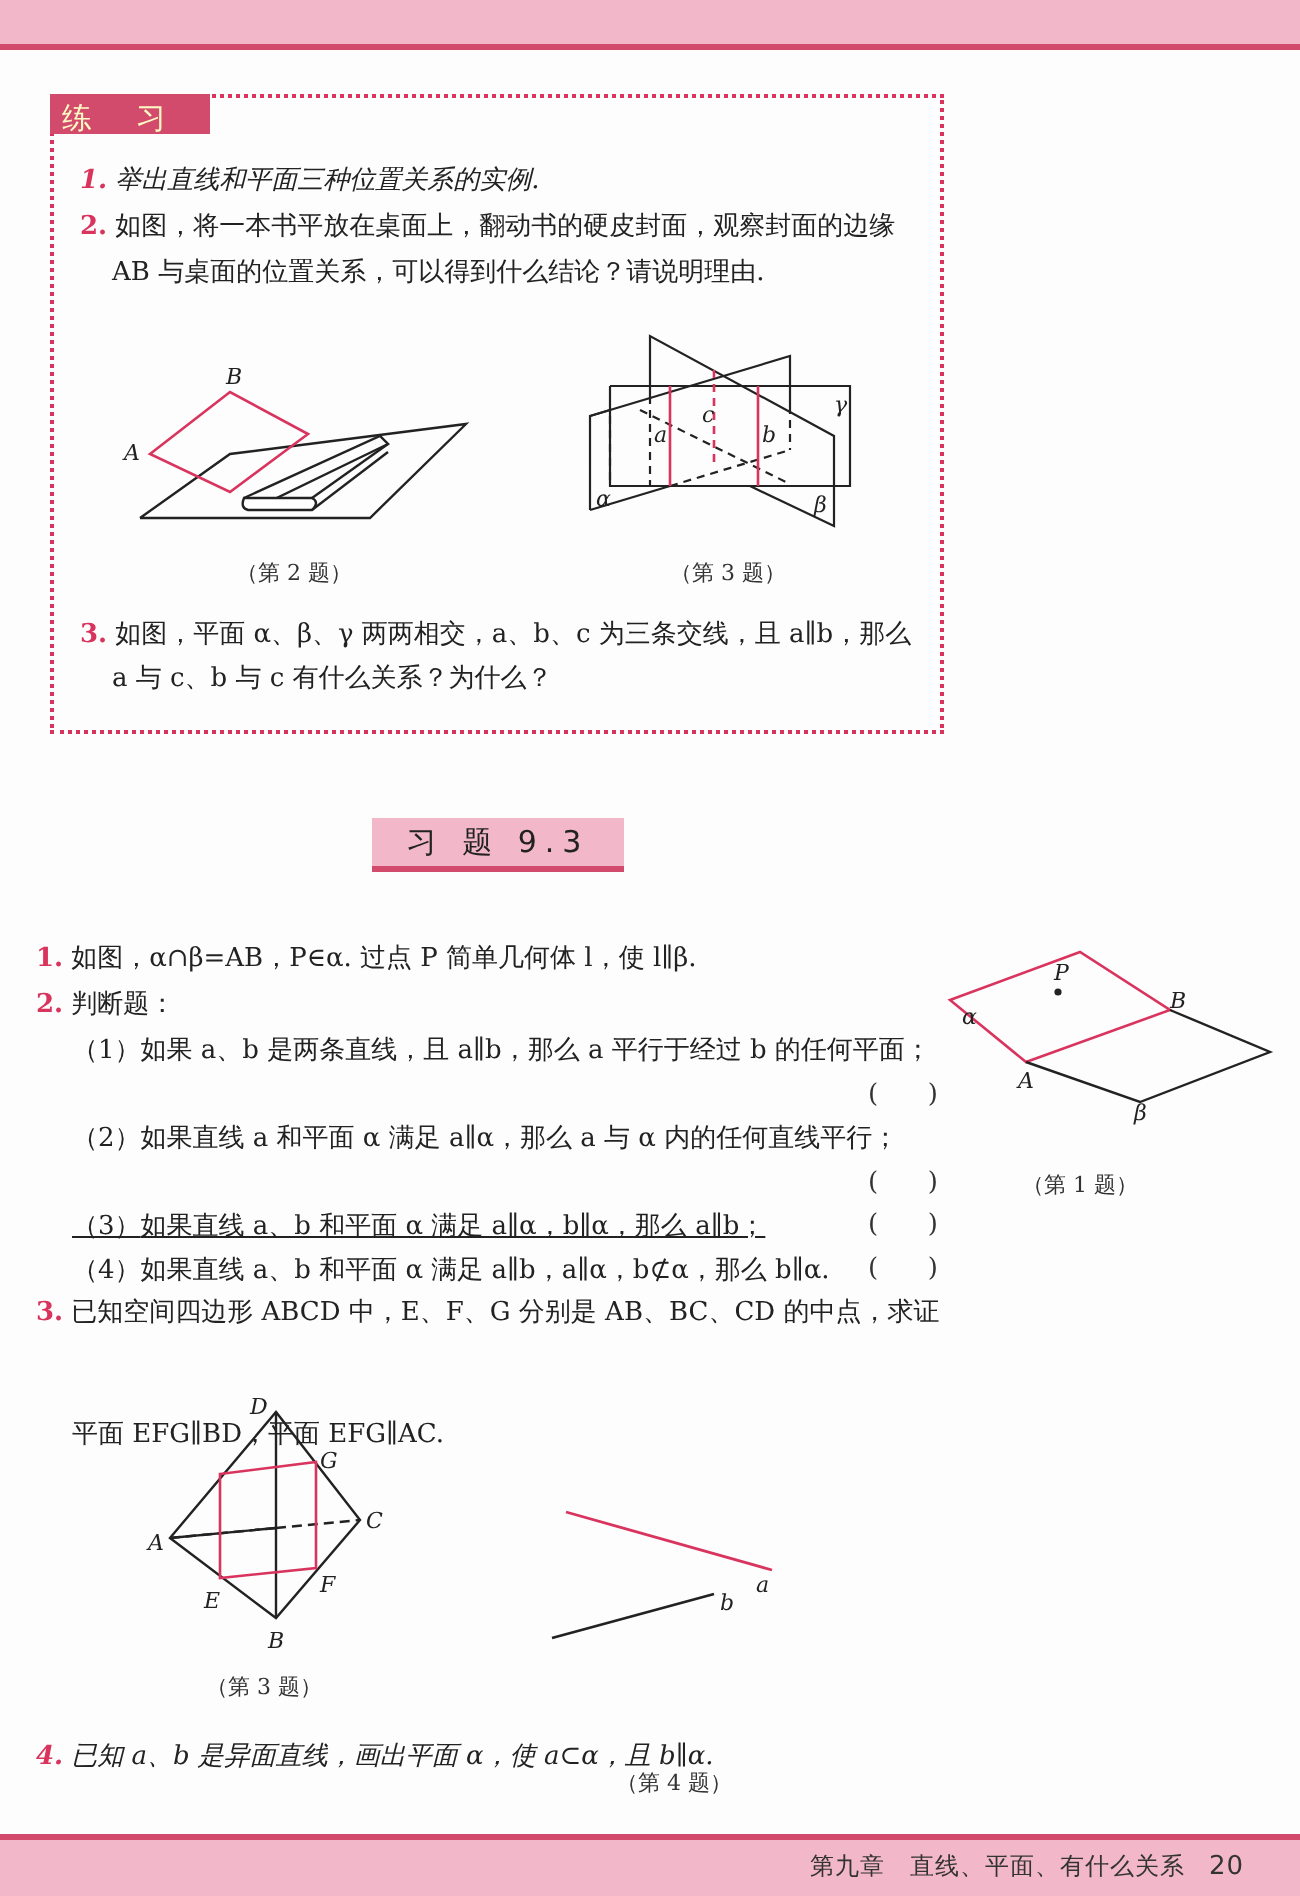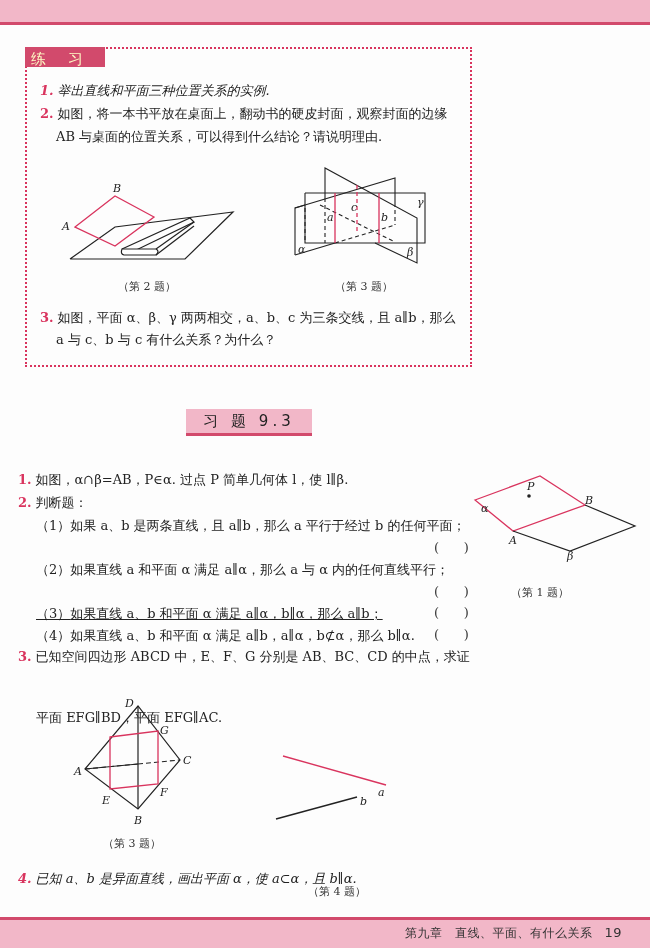--- a/index.html
+++ b/index.html
@@ -191,14 +191,14 @@
   <text x="85" y="55">b</text>
 </svg>
 <div class="caption" style="left:308px; top:836px;margin-top:48px;">（第 4 题）</div>
 
 <div class="q-line" style="left:18px; top:870px;font-style:italic;">
   <span class="q-num">4.</span><span>已知 a、b 是异面直线，画出平面 α，使 a⊂α，且 b∥α.</span>
 </div>
 
 <div class="bottom-band"></div>
 <div class="footer-text">
-  <span>第九章　直线、平面、有什么关系</span><span class="pg">19</span>
+  <span>第九章　直线、平面、有什么关系</span><span class="pg">20</span>
 </div>
 
 </body></html>

